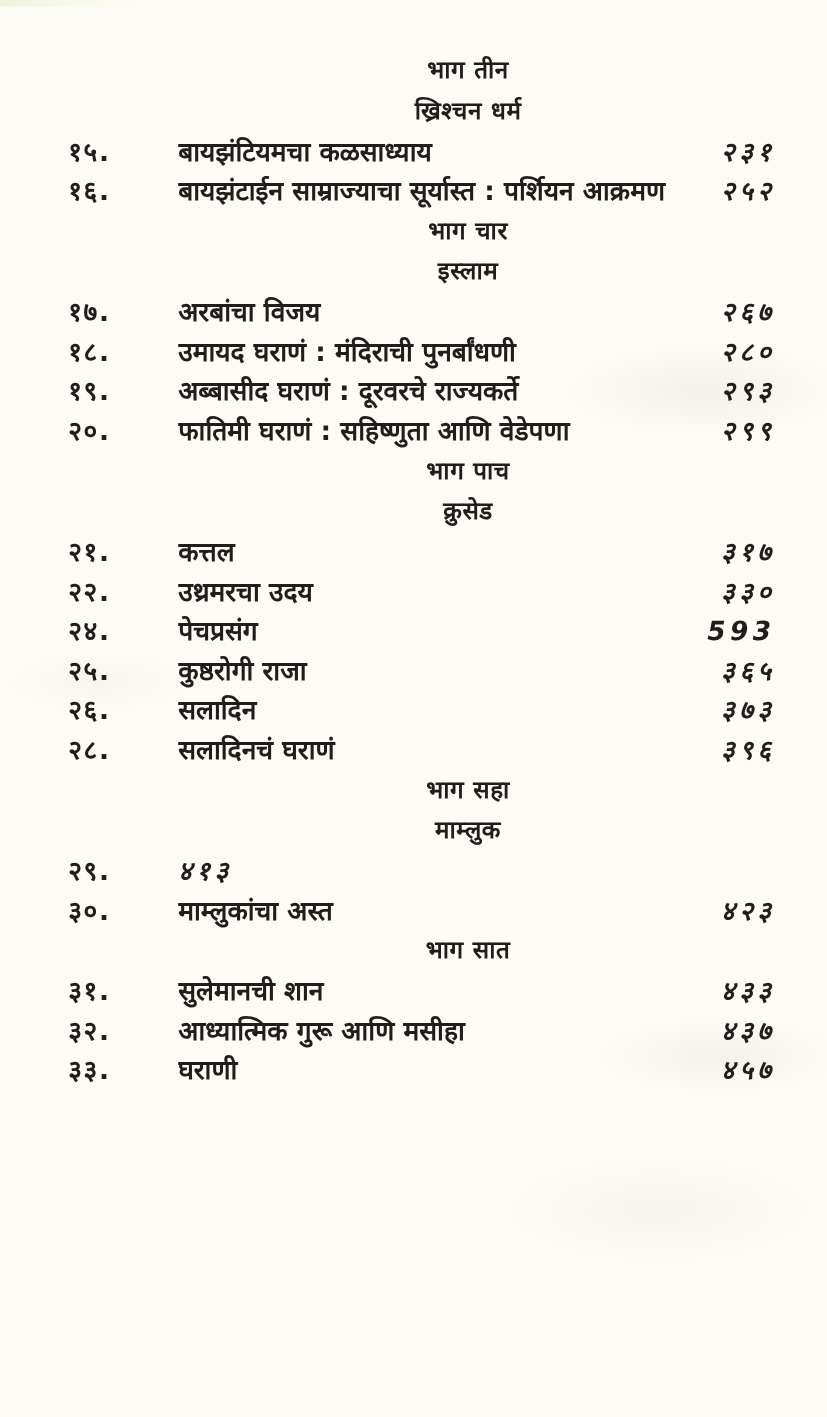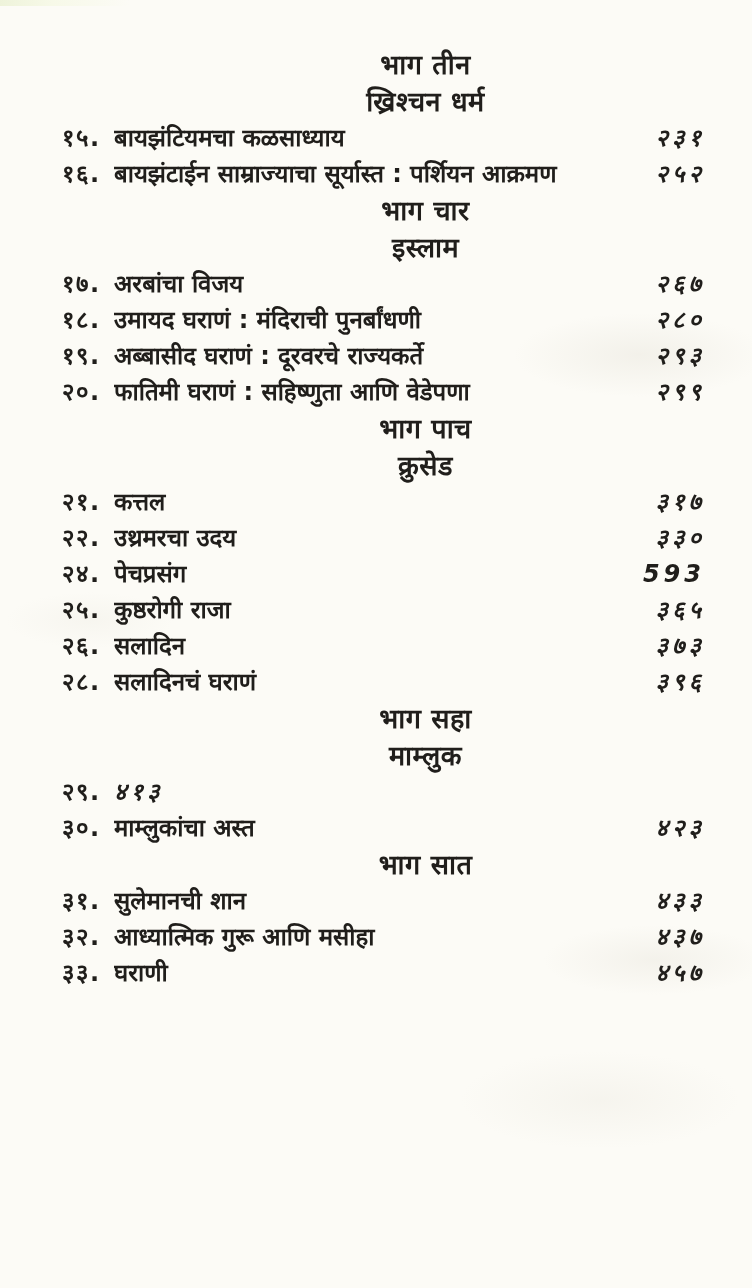--- a/index.html
+++ b/index.html
@@ -37,37 +37,38 @@
   .toc {
     position: absolute;
     left: 62px;
     top: 46px;
     width: 643px;
   }
   .part-title, .part-subtitle {
     text-align: center;
     transform: translateX(42px);
     font-weight: bold;
-    font-size: 27px;
+    font-size: 22px;
     line-height: 37px;
     letter-spacing: 0.5px;
     white-space: nowrap;
   }
   .section {
   }
   .section:first-child {
     margin-top: 0;
   }
   .entry {
     display: flex;
     align-items: baseline;
     font-weight: bold;
     font-size: 24px;
     line-height: 36px;
     white-space: nowrap;
+    gap: 48px;
   }
   .entry-num {
     width: 52px;
     flex: 0 0 52px;
     letter-spacing: 1.5px;
   }
   .entry-title {
     flex: 1 1 auto;
     overflow: hidden;
   }

